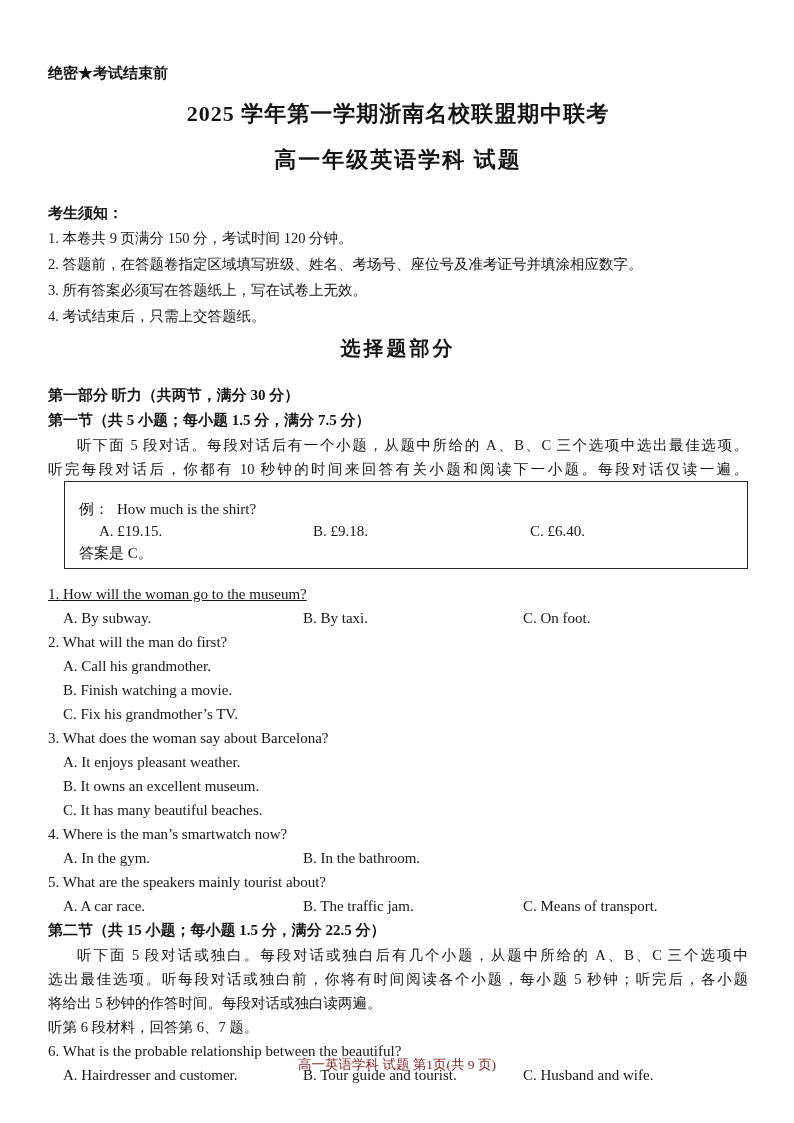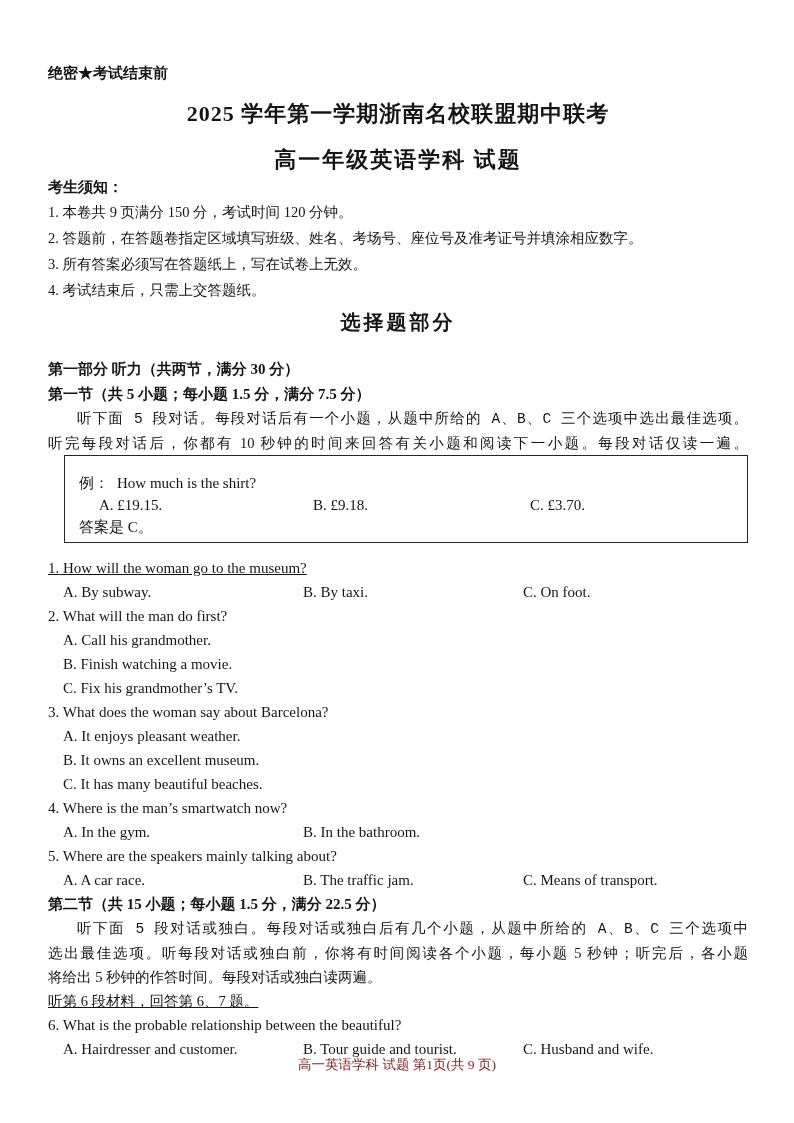--- a/index.html
+++ b/index.html
@@ -4,39 +4,39 @@
 <style>
   html,body{margin:0;padding:0;background:#ffffff;}
   .page{
     position:relative;width:794px;height:1120px;margin:0 auto;background:#fff;
     font-family:"Liberation Serif","DejaVu Serif",serif;color:#151515;
     box-sizing:border-box;padding:64px 46px 0 48px;overflow:hidden;
   }
   .secrecy{font-size:15px;font-weight:700;line-height:18px;}
   .title{margin:17px 0 0;text-align:center;font-size:22px;font-weight:700;line-height:30px;letter-spacing:1px;}
   .subtitle{margin:16px 0 0;text-align:center;font-size:22px;font-weight:700;line-height:30px;letter-spacing:2px;}
-  .notice-heading{font-size:15px;font-weight:700;line-height:24px;}
+  .notice-heading{margin-top:26px;font-size:15px;font-weight:700;line-height:24px;}
   .notice-item{font-size:14.5px;line-height:26px;}
   .choice-title{margin-top:4px;text-align:center;font-size:20px;font-weight:700;line-height:30px;letter-spacing:3px;}
   .part-heading{margin-top:20px;font-size:15px;font-weight:700;line-height:25px;}
   .sect-heading{font-size:15px;font-weight:700;line-height:25px;}
   .para-line{font-size:14.5px;line-height:24px;margin:0;text-align:justify;}
   .jfull{text-align-last:justify;}
-  .indent{text-indent:2em;font-family:Liberation Mono, monospace;}
+  .indent{text-indent:2em;}
   .example-box{margin-left:16px;width:684px;box-sizing:border-box;border:1px solid #262626;padding:16px 10px 4px 14px;}
   .ex-line{font-size:15px;line-height:22px;}
   .ex-label{margin-right:8px;}
   .ex-opts{display:flex;padding-left:20px;font-size:15px;line-height:22px;}
   .ex-c1{width:214px;}.ex-c2{width:217px;}.ex-c3{flex:1;}
   .question{font-size:15px;line-height:24px;}
   .q-first{margin-top:13px;text-decoration:underline;}
   .opts-row{display:flex;padding-left:15px;font-size:15px;line-height:24px;}
   .oc1{width:240px;}.oc2{width:220px;}.oc3{flex:1;}
   .opt-stack{padding-left:15px;font-size:15px;line-height:24px;}
-  .note-line{font-size:14.5px;line-height:24px;text-decoration:underline;}
+  .note-line{font-size:14.5px;line-height:24px;}
   .footer{position:absolute;left:0;top:1056px;width:100%;text-align:center;font-size:13.5px;color:#7f1d1d;}
 </style>
 </head>
 <body>
 
 <div class="page">
 
   <div class="secrecy">绝密★考试结束前</div>
 
   <div class="title">2025 学年第一学期浙南名校联盟期中联考</div>
@@ -54,21 +54,21 @@
   <div class="sect-heading">第一节（共 5 小题；每小题 1.5 分，满分 7.5 分）</div>
 
   <p class="para-line jfull indent">听下面 5 段对话。每段对话后有一个小题，从题中所给的 A、B、C 三个选项中选出最佳选项。</p>
   <p class="para-line jfull">听完每段对话后，你都有 10 秒钟的时间来回答有关小题和阅读下一小题。每段对话仅读一遍。</p>
 
   <div class="example-box">
     <div class="ex-line"><span class="ex-label">例：</span><span>How much is the shirt?</span></div>
     <div class="ex-opts">
       <span class="ex-c1">A. £19.15.</span>
       <span class="ex-c2">B. £9.18.</span>
-      <span class="ex-c3">C. £3.70.</span>
+      <span class="ex-c3">C. £6.40.</span>
     </div>
     <div class="ex-line">答案是 C。</div>
   </div>
 
   <div class="question q-first"><span>1.</span> <span>How will the woman go to the museum?</span></div>
   <div class="opts-row">
     <span class="oc1">A. By subway.</span>
     <span class="oc2">B. By taxi.</span>
     <span class="oc3">C. On foot.</span>
   </div>
@@ -82,21 +82,21 @@
   <div class="opt-stack">A. It enjoys pleasant weather.</div>
   <div class="opt-stack">B. It owns an excellent museum.</div>
   <div class="opt-stack">C. It has many beautiful beaches.</div>
 
   <div class="question"><span>4.</span> <span>Where is the man’s smartwatch now?</span></div>
   <div class="opts-row">
     <span class="oc1">A. In the gym.</span>
     <span class="oc2">B. In the bathroom.</span>
   </div>
 
-  <div class="question"><span>5.</span> <span>Where are the speakers mainly talking about?</span></div>
+  <div class="question"><span>5.</span> <span>What are the speakers mainly tourist about?</span></div>
   <div class="opts-row">
     <span class="oc1">A. A car race.</span>
     <span class="oc2">B. The traffic jam.</span>
     <span class="oc3">C. Means of transport.</span>
   </div>
 
   <div class="sect-heading">第二节（共 15 小题；每小题 1.5 分，满分 22.5 分）</div>
   <p class="para-line jfull indent">听下面 5 段对话或独白。每段对话或独白后有几个小题，从题中所给的 A、B、C 三个选项中</p>
   <p class="para-line jfull">选出最佳选项。听每段对话或独白前，你将有时间阅读各个小题，每小题 5 秒钟；听完后，各小题</p>
   <p class="para-line">将给出 5 秒钟的作答时间。每段对话或独白读两遍。</p>

